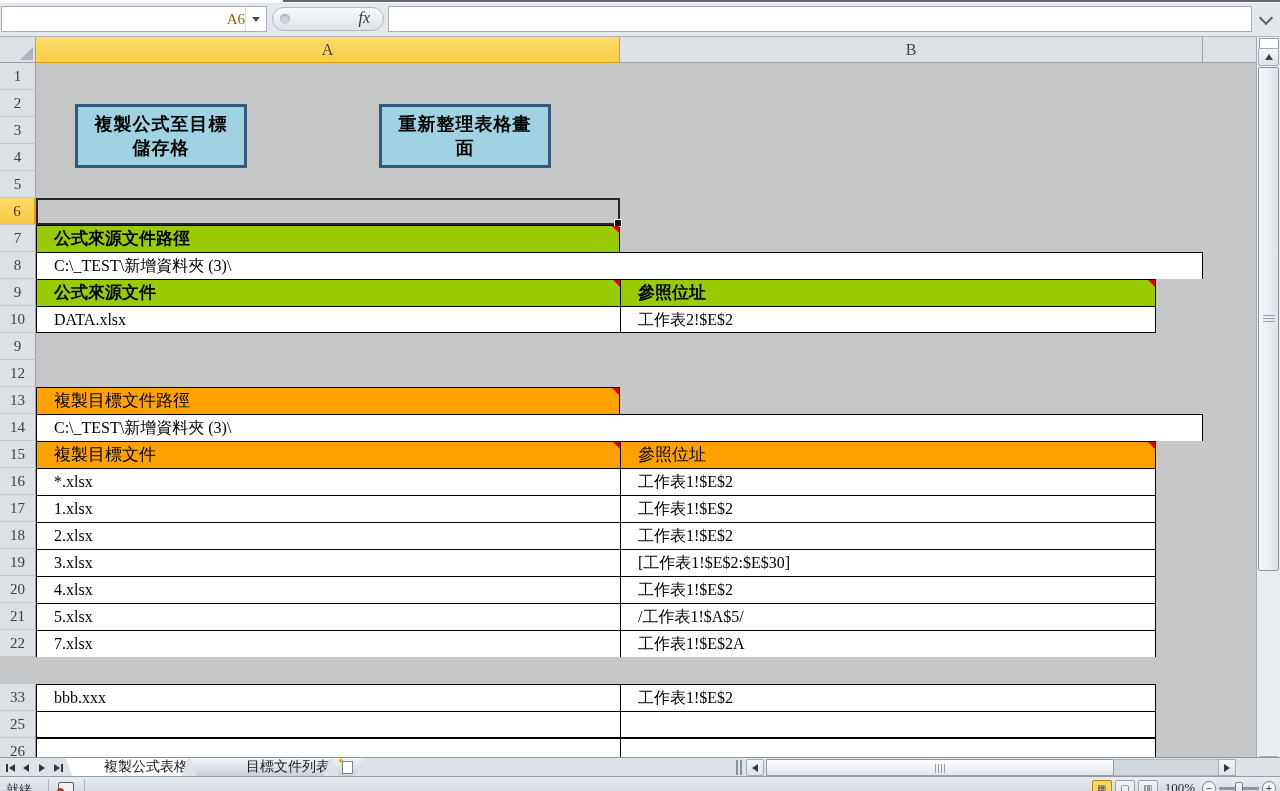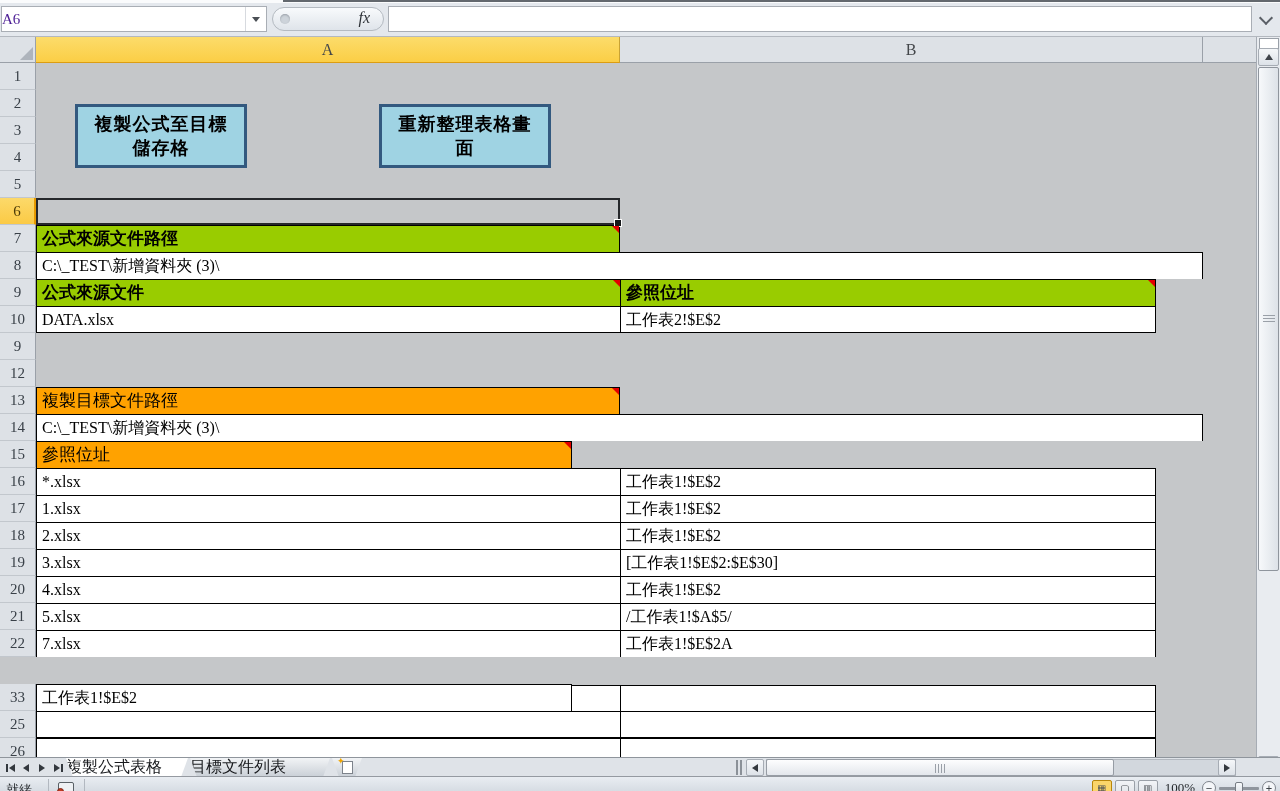--- a/index.html
+++ b/index.html
@@ -4,21 +4,21 @@
 <style>
   html,body{margin:0;padding:0}
   body{width:1280px;height:791px;overflow:hidden;position:relative;
        background:#c5c7c9;font-family:"Liberation Serif","DejaVu Serif",serif;}
 
   
   .topstrip{position:absolute;top:0;left:0;width:1280px;height:3px;background:#fafbfc}
   .topstrip .dark{position:absolute;left:283px;top:0;height:2px;right:0;background:#63686e}
   .fbar{position:absolute;top:3px;left:0;width:1280px;height:34px;background:#e4e8ed;border-bottom:1px solid #b3b8bf;box-sizing:border-box}
   .namebox{position:absolute;left:1px;top:3px;width:266px;height:26px;background:#fff;border:1px solid #a9aeb5;box-sizing:border-box;display:flex;align-items:center}
-  .namebox .nbtext{flex:1;text-align:left;font-size:15px;color:#4c1d95}
+  .namebox .nbtext{flex:1;text-align:right;font-size:15px;color:#a16207}
   .nbdrop{width:20px;height:100%;display:flex;align-items:center;justify-content:center;border-left:1px solid #d7dadf}
   .tri-down{width:0;height:0;border-left:4px solid transparent;border-right:4px solid transparent;border-top:5px solid #4a4f55}
   .capsule{position:absolute;left:272px;top:4px;width:112px;height:24px;border-radius:12px;background:linear-gradient(#f8fafc,#dfe4ea);border:1px solid #b4bac1;box-sizing:border-box}
   .dimple{position:absolute;left:7px;top:6px;width:10px;height:10px;border-radius:50%;background:#cdd3da;box-shadow:inset 0 1px 2px #9aa0a8}
   .fxlbl{position:absolute;right:13px;top:1px;font-style:italic;font-weight:normal;font-size:16px;color:#2f3338}
   .finput{position:absolute;left:388px;top:3px;width:864px;height:26px;background:#fff;border:1px solid #a9aeb5;box-sizing:border-box;font-size:15px;padding-left:4px;line-height:24px;color:#111}
   .fchev{position:absolute;left:1256px;top:8px;width:20px;height:18px;display:flex;align-items:center;justify-content:center}
   .chev{width:8px;height:8px;border-right:2px solid #5a5f66;border-bottom:2px solid #5a5f66;transform:rotate(45deg);margin-top:-4px}
 
   
@@ -33,21 +33,21 @@
 
   
   .sheet{position:absolute;top:63px;left:0;width:1256px;height:694px;overflow:hidden;background:#c5c7c9}
   .row{position:absolute;left:0;display:flex;height:27px;width:1256px}
   .rh{width:36px;box-sizing:border-box;background:#dde1e6;border-right:1px solid #9aa0a8;border-bottom:1px solid #c2c7cd;text-align:center;font-size:15px;line-height:26px;color:#394048}
   .rh.sel{background:linear-gradient(#fcd96a,#fbca45);border-right:2px solid #e79a00;color:#4c3c08}
   .ca{width:584px;box-sizing:border-box}
   .cb{width:536px;box-sizing:border-box}
   .cx{flex:1}
   .merged{width:1167px;box-sizing:border-box}
-  .tc{position:relative;border-left:1px solid #000;border-top:1px solid #000;font-size:16px;line-height:25px;padding:0 5px;white-space:nowrap;overflow:visible}
+  .tc{position:relative;border-left:1px solid #000;border-top:1px solid #000;font-size:16px;line-height:25px;padding:0 17px;white-space:nowrap;overflow:visible}
   .br{border-right:1px solid #000}
   .bb{border-bottom:1px solid #000}
   .w{background:#fff}
   .grn{background:#99CC00;font-weight:bold;font-size:17px}
   .org{background:#FFA200;font-weight:normal;font-size:17px}
   .cm{position:absolute;top:0;right:0;width:0;height:0;border-top:7px solid #e30000;border-left:7px solid transparent;z-index:3}
   .selcell{position:relative;border:2px solid #26282b;background:#c5c7c9;z-index:2}
   .handle{position:absolute;right:-4px;bottom:-4px;width:6px;height:6px;background:#16181a;border:1px solid #fff;z-index:9}
 
   
@@ -55,21 +55,21 @@
   .xbtn span{line-height:24px}
   .btn1{left:75px;top:41px}
   .btn2{left:379px;top:41px}
 
   
   .tabbar{position:absolute;top:757px;left:0;width:1280px;height:19px;background:#dfe3e8;border-top:1px solid #8f959c;box-sizing:content-box}
   .tnav{position:absolute;top:2px;width:14px;height:15px;display:flex;align-items:center;justify-content:center;gap:1px}
   .tl{width:0;height:0;border-top:4px solid transparent;border-bottom:4px solid transparent;border-right:6px solid #33383e}
   .tr{width:0;height:0;border-top:4px solid transparent;border-bottom:4px solid transparent;border-left:6px solid #33383e}
   .tbarln{width:2px;height:8px;background:#33383e}
-  .tab{position:absolute;top:0;height:19px;text-align:left;font-size:16px;line-height:18px;color:#17191c;clip-path:polygon(0 0,100% 0,calc(100% - 7px) 100%,7px 100%)}
+  .tab{position:absolute;top:0;height:19px;text-align:right;font-size:14px;line-height:18px;color:#17191c;clip-path:polygon(0 0,100% 0,calc(100% - 7px) 100%,7px 100%)}
   .tab.active{background:#fff}
   .tab.inactive{background:linear-gradient(#f2f4f6,#c9cfd6)}
   .instab{position:absolute;top:0;height:19px;width:30px;clip-path:polygon(0 0,100% 0,calc(100% - 7px) 100%,7px 100%);background:linear-gradient(#f2f4f6,#c9cfd6)}
   .sheeticon{position:absolute;left:10px;top:3px;width:11px;height:13px;background:#fff;border:1px solid #7d838b;box-sizing:border-box}
   .sheetstar{position:absolute;left:5px;top:-2px;font-size:9px;color:#f0a500;font-family:"DejaVu Sans",sans-serif}
   .hsplit{position:absolute;left:736px;top:2px;width:6px;height:15px;border-left:2px solid #8b9198;border-right:2px solid #8b9198;box-sizing:border-box}
   .hbtn{position:absolute;top:1px;width:18px;height:17px;display:flex;align-items:center;justify-content:center;background:linear-gradient(#f5f7f9,#dde2e8);border:1px solid #a6acb4;box-sizing:border-box;border-radius:2px}
   .htrack{position:absolute;left:766px;top:1px;width:470px;height:17px;background:#d2d7dd;border:1px solid #b3b8bf;box-sizing:border-box}
   .hthumb{position:absolute;left:766px;top:1px;width:348px;height:17px;background:linear-gradient(#fdfdfe,#e3e7ec);border:1px solid #969ca4;box-sizing:border-box;border-radius:2px}
   .hgrip{position:absolute;left:50%;top:4px;margin-left:-5px;width:10px;height:9px;background:repeating-linear-gradient(to right,#9aa0a8 0 1px,transparent 1px 3px)}
@@ -220,20 +220,21 @@
   </div>
 
   <div class="row" style="top:351px">
     <div class="rh">14</div>
     <div class="merged tc w br"><span>C:\_TEST\新增資料夾 (3)\</span></div>
     <div class="cx"></div>
   </div>
 
   <div class="row" style="top:378px">
     <div class="rh">15</div>
+    <div class="ca tc org"><span>複製目標文件</span><i class="cm"></i></div>
     <div class="cb tc org br"><span>參照位址</span><i class="cm"></i></div>
     <div class="cx"></div>
   </div>
 
   <div class="row" style="top:405px">
     <div class="rh">16</div>
     <div class="ca tc w"><span>*.xlsx</span></div>
     <div class="cb tc w br"><span>工作表1!$E$2</span></div>
     <div class="cx"></div>
   </div>
@@ -274,20 +275,21 @@
     <div class="cx"></div>
   </div>
   <div class="row" style="top:622px">
     <div class="rh">23</div>
     <div class="ca tc w"><span>aaa</span></div>
     <div class="cb tc w br"></div>
     <div class="cx"></div>
   </div>
   <div class="row" style="top:621px">
     <div class="rh">33</div>
+    <div class="ca tc w"><span>bbb.xxx</span></div>
     <div class="cb tc w br"><span>工作表1!$E$2</span></div>
     <div class="cx"></div>
   </div>
   <div class="row" style="top:648px">
     <div class="rh">25</div>
     <div class="ca tc w bb"></div>
     <div class="cb tc w br bb"></div>
     <div class="cx"></div>
   </div>
   <div class="row" style="top:675px">

